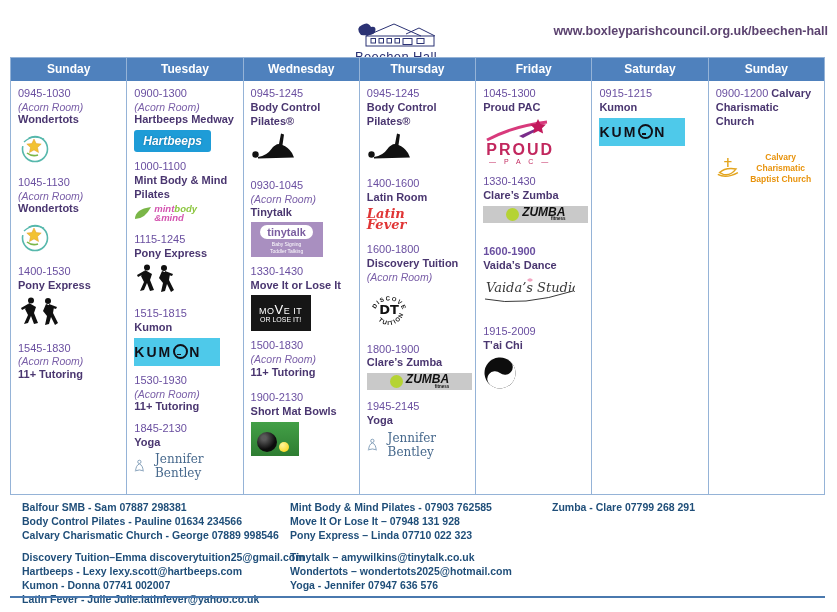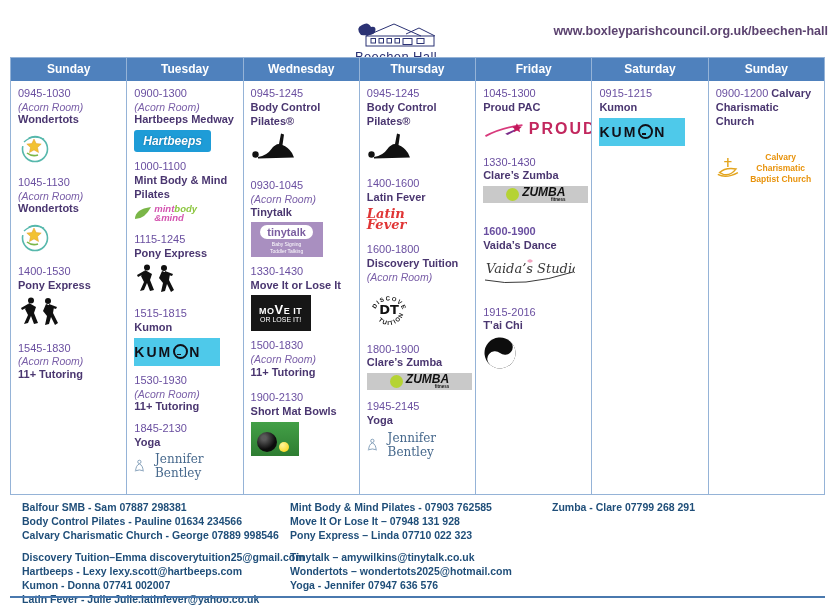--- a/index.html
+++ b/index.html
@@ -42,37 +42,37 @@
       color:#101018;font-weight:bold;font-size:14px;letter-spacing:2px;width:86px;height:28px;}
   .ko{width:11px;height:11px;border:2px solid #101018;border-radius:50%;display:inline-block;
       margin:0 1px;position:relative;}
   .ko::after{content:"";position:absolute;left:2px;bottom:2px;width:4px;height:1.6px;background:#101018;}
   .tt{display:inline-flex;flex-direction:column;align-items:center;background:#a98fc0;
       padding:3px 4px;width:64px;}
   .tt-bub{background:#fff;color:#7b5ea0;font-weight:bold;font-size:11px;padding:1px 7px;border-radius:8px;}
   .tt-sub{color:#fff;font-size:5px;text-align:center;line-height:1.25;margin-top:2px;}
   .mv{display:inline-flex;flex-direction:column;align-items:center;justify-content:center;
       background:#161616;color:#fff;width:60px;height:36px;}
-  .mv1{font-size:9px;font-weight:bold;letter-spacing:.5px;line-height:1;}
+  .mv1{font-size:9px;font-weight:normal;letter-spacing:.5px;line-height:1;}
   .mvV{font-size:13px;}
   .mv2{font-size:7px;line-height:1.2;}
   .bw{display:inline-flex;align-items:flex-end;gap:2px;width:48px;height:34px;
       padding:4px 6px;box-sizing:border-box;background:linear-gradient(180deg,#43a047,#2e7d32);}
   .bw-ball{width:20px;height:20px;border-radius:50%;
       background:radial-gradient(circle at 35% 30%,#5a5a5a 0 12%,#0c0c0c 60%);}
   .bw-jack{width:10px;height:10px;border-radius:50%;
       background:radial-gradient(circle at 35% 30%,#fff59d,#f9d104);}
   .lf{font-family:"DejaVu Serif",serif;font-style:italic;font-weight:bold;color:#e03535;
       font-size:13px;line-height:.9;display:inline-block;}
   .zb{display:inline-flex;align-items:center;gap:3px;background:#c9c9c9;padding:2px 23px;}
   .zb-ic{width:13px;height:13px;border-radius:50%;background:#b5d334;}
   .zb-tx{font-weight:bold;font-style:italic;font-size:12px;color:#111;display:inline-flex;
          flex-direction:column;line-height:.8;}
   .zb-f{font-size:4.5px;font-style:normal;align-self:flex-end;}
-  .pp{display:inline-flex;flex-direction:row;align-items:center;}
+  .pp{display:inline-flex;flex-direction:column;align-items:center;}
   .pp-word{font-size:16px;font-weight:bold;color:#c2275e;letter-spacing:2px;line-height:1.05;}
   .pp-pac{font-size:7px;color:#c2275e;letter-spacing:3px;}
   .tc svg{transform:rotate(40deg);}
   .jb{display:inline-flex;align-items:center;gap:10px;}
   .jb-tx{font-family:"DejaVu Serif",serif;color:#46688c;font-size:12px;}
   .cv{display:inline-flex;align-items:center;gap:4px;}
   .cv-tx{color:#e8930c;font-weight:bold;font-size:8.5px;line-height:1.25;text-align:center;}
 
   
   .contacts{position:absolute;left:10px;top:500px;width:815px;display:flex;}
@@ -269,21 +269,21 @@
             <div class="name">Body Control Pilates®</div>
             <div class="logo pilates-pose-logo"><svg width="46" height="28" viewBox="0 0 46 28">
                 <g fill="#111">
                   <circle cx="4.5" cy="23.5" r="3.2"></circle>
                   <path d="M7 26 Q16 24.5 20 18.5 Q24 13 28 13 L30 2.5 L33 3.5 L31.5 14 Q37 16 41 22 L43 26.5 L7 27.5z"></path>
                 </g>
               </svg></div>
           </div>
           <div class="entry" style="margin-top: 14px;">
             <div class="time">1400-1600</div>
-            <div class="name">Latin Fever</div>
+            <div class="name">Latin Room</div>
             <div class="logo latin-fever-logo"><span class="lf">Latin<br>Fever</span></div>
           </div>
           <div class="entry" style="margin-top: 10px;">
             <div class="time">1600-1800</div>
             <div class="name">Discovery Tuition</div>
             <div class="room">(Acorn Room)</div>
             <div class="logo discovery-tuition-logo"><svg width="44" height="44" viewBox="0 0 44 44">
                 <defs>
                   <path id="dtTop" d="M8 24 A14.5 14.5 0 0 1 36 24"></path>
                   <path id="dtBot" d="M7 23 A15 15 0 0 0 37 23"></path>
@@ -343,21 +343,21 @@
           <div class="entry" style="margin-top: 20px;">
             <div class="time bold">1600-1900</div>
             <div class="name">Vaida’s Dance</div>
             <div class="logo vaidas-dance-logo"><svg width="92" height="34" viewBox="0 0 92 34">
                 <text x="3" y="17" font-family="DejaVu Serif" font-style="italic" font-size="13" fill="#3a3a3a">Vaida’s Studio</text>
                 <path d="M2 24 Q40 32 90 16" stroke="#3a3a3a" stroke-width="1" fill="none"></path>
                 <path d="M44 5 q3 -3.5 6 0 q-3 3.5 -6 0z" fill="#f2a7c3"></path>
               </svg></div>
           </div>
           <div class="entry" style="margin-top: 12px;">
-            <div class="time">1915-2016</div>
+            <div class="time">1915-2009</div>
             <div class="name">T’ai Chi</div>
             <div class="logo tai-chi-logo"><span class="tc"><svg width="34" height="34" viewBox="0 0 34 34">
                   <circle cx="17" cy="17" r="15.5" fill="#0d0d0d"></circle>
                   <path d="M17 1.5 a15.5 15.5 0 0 1 0 31 a7.75 7.75 0 0 1 0 -15.5 a7.75 7.75 0 0 0 0 -15.5z" fill="#fff"></path>
                 </svg></span></div>
           </div>
         </div>
     </div>
     <div class="day-col">
       <div class="day-head">Saturday</div>

